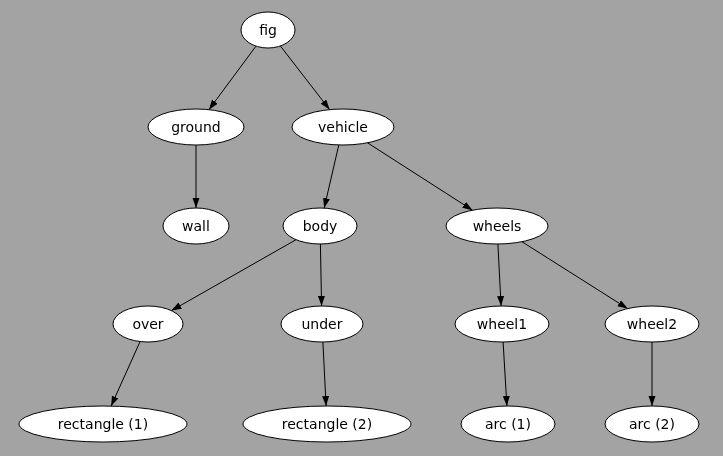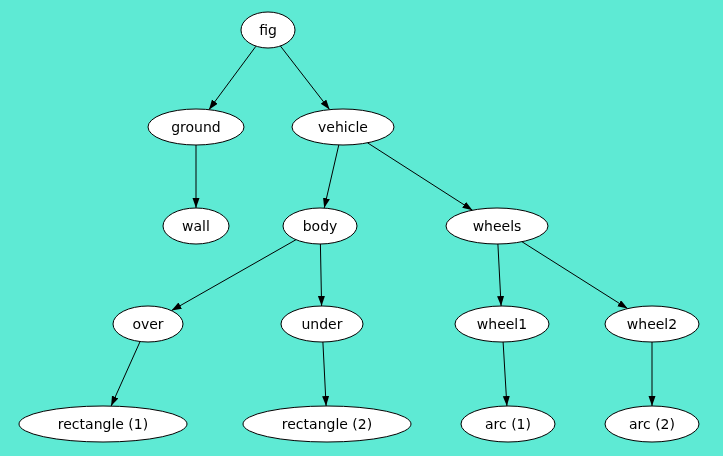--- a/index.html
+++ b/index.html
@@ -4,21 +4,21 @@
 <style>
   html, body {
     margin: 0;
     padding: 0;
     background: #ffffff;
   }
   #canvas {
     position: relative;
     width: 723px;
     height: 456px;
-    background: #5eead4;
+    background: #a3a3a3;
     overflow: hidden;
     font-family: "DejaVu Sans", sans-serif;
   }
   #graph-svg {
     display: block;
   }
   #graph-svg text {
     font-family: "DejaVu Sans", sans-serif;
     font-size: 14px;
     fill: #000000;

